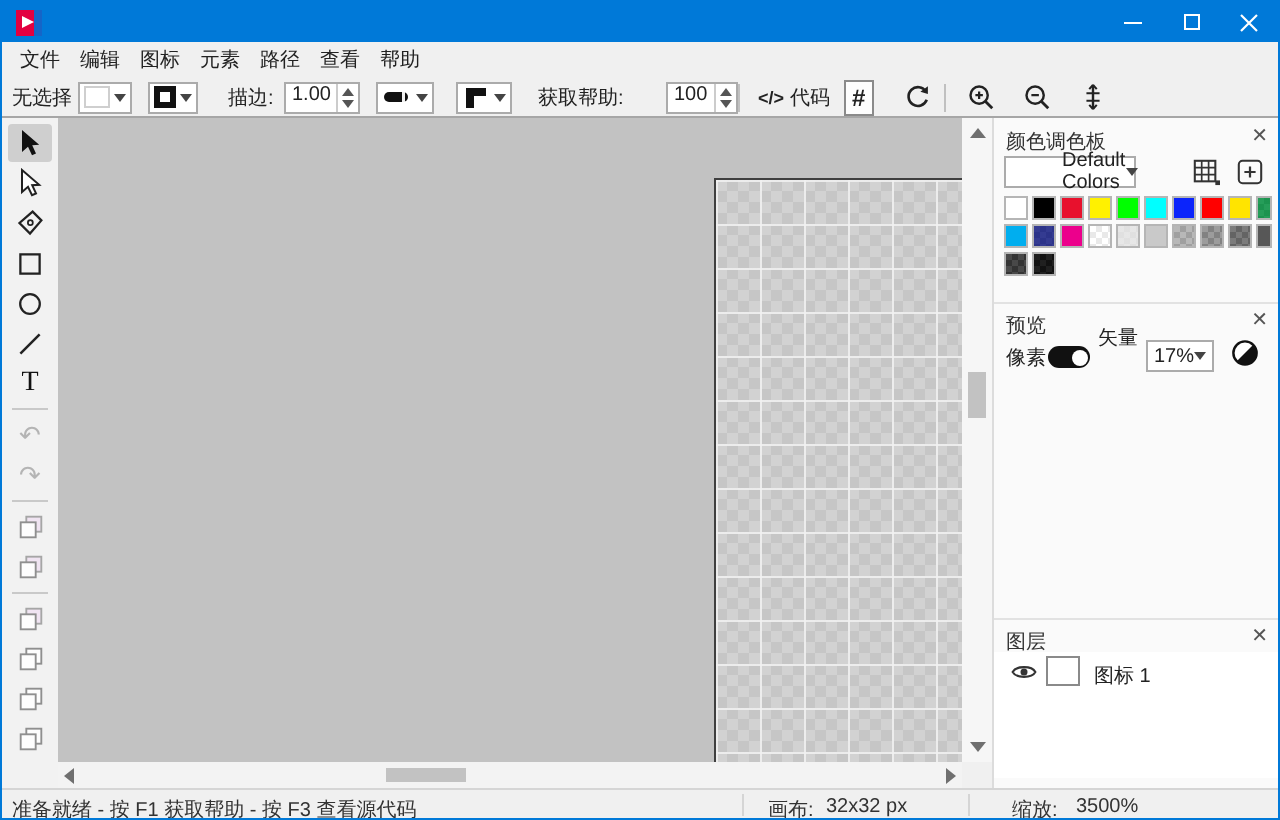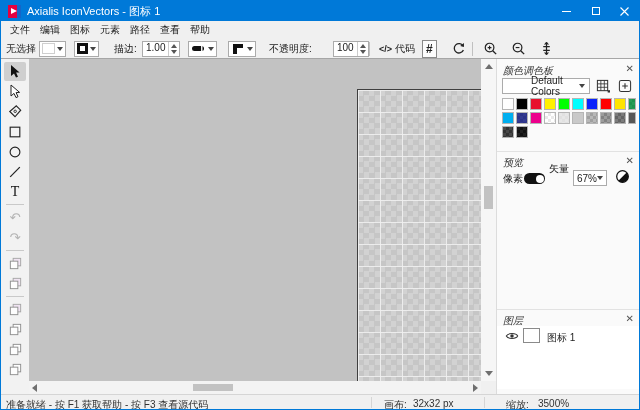--- a/index.html
+++ b/index.html
@@ -50,41 +50,40 @@
       repeating-conic-gradient(#c6c6c6 0% 25%, #d2d2d2 0% 50%);
     background-size:22px 22px,22px 22px,11px 11px;}
   
   .vscroll{left:480px;top:58px;width:15px;height:322px;background:#f6f6f6;}
   .hscroll{left:28px;top:380px;width:452px;height:13px;background:#f3f3f3;}
   .sb-arrow{position:absolute;width:0;height:0;}
   .thumbV{position:absolute;left:3px;width:9px;background:#c2c2c2;}
   .thumbH{position:absolute;top:3px;height:7px;background:#c2c2c2;}
   
   .rightpanel{left:495px;top:58px;width:144px;height:335px;background:#fafafa;border-left:1px solid #dcdcdc;}
-  .panel-title{font-size:10px;color:#333;font-style:italic;}
+  .panel-title{font-size:10px;color:#333;}
   .closex{position:absolute;right:6px;color:#555;font-size:10px;line-height:1;}
   .pdivider{position:absolute;left:0;width:100%;height:1px;background:#e2e2e2;}
   .pselect{position:absolute;height:16px;background:#fff;border:1px solid #ababab;display:flex;align-items:center;justify-content:space-between;padding:0 4px;}
   .swatch{position:absolute;width:12px;height:12px;border:1px solid #b5b5b5;}
   .toggle{position:absolute;width:21px;height:11px;background:#111;border-radius:6px;}
   .toggle:before{content:"";position:absolute;right:1.5px;top:1.5px;width:8px;height:8px;border-radius:50%;background:#fff;}
   .layer-thumb{position:absolute;width:17px;height:15px;background:#fff;border:1px solid #8a8a8a;}
   
   .statusbar{left:0;top:393px;width:100%;height:16px;background:#f0f0f0;border-top:1px solid #d5d5d5;color:#333;}
   .ssep{position:absolute;top:2px;width:1px;height:11px;background:#d5d5d5;}
   svg{display:block;}
 </style>
 </head>
 <body>
 
 <div id="win">
 
   <div class="abs titlebar">
     <div class="logo"></div>
-    <div class="title-text">Axialis IconVectors - 图标 1</div>
     <div class="winbtns">
       <div class="winbtn">
           <div style="width:9px;height:1px;background:#fff;"></div>
         </div>
       <div class="winbtn">
           <div style="width:8px;height:8px;border:1px solid #fff;"></div>
         </div>
       <div class="winbtn">
         <svg width="9" height="9" viewBox="0 0 9 9">
             <path d="M0.5 0.5 L8.5 8.5 M8.5 0.5 L0.5 8.5" stroke="#fff" stroke-width="1.1"></path>
@@ -143,21 +142,21 @@
 
     <div class="tb" style="left:227px;">
         <div class="ddbox">
       <svg width="14" height="13" viewBox="0 0 14 13">
         <path d="M2 12 V2 H12 V6 H6 V12 Z" fill="#111"></path>
       </svg>
       <div class="chev"></div>
     </div>
       </div>
 
-    <div class="tb" style="left:268px;">不透明度:</div>
+    <div class="tb" style="left:268px;">获取帮助:</div>
     <div class="tb" style="left:312px;padding-left:20px;">
         <div class="spin">
       <div class="val">100</div>
       <div class="arrows">
             <div class="tri-up"></div>
             <div class="tri-dn"></div>
           </div>
     </div>
       </div>
 
@@ -319,21 +318,21 @@
     <div class="sb-arrow" style="left:3px;top:3px;border-top:4px solid transparent;border-bottom:4px solid transparent;border-right:5px solid #6f6f6f;"></div>
     <div class="thumbH" style="left:164px;width:40px;"></div>
     <div class="sb-arrow" style="right:3px;top:3px;border-top:4px solid transparent;border-bottom:4px solid transparent;border-left:5px solid #6f6f6f;"></div>
   </div>
 
   <div class="abs rightpanel">
 
     <div class="abs panel-title" style="left:6px;top:5px;">颜色调色板</div>
     <div class="closex" style="top:5px;">✕</div>
 
-    <div class="pselect" style="left:5px;top:19px;width:88px;padding-left:28px;">
+    <div class="pselect" style="left:5px;top:19px;width:66px;padding-left:28px;">
       <span>Default Colors</span>
       <div class="chev"></div>
     </div>
     <div class="abs" style="left:99px;top:20px;">
       <svg width="14" height="14" viewBox="0 0 15 15">
         <rect x="1.5" y="1.5" width="11" height="11" fill="none" stroke="#333" stroke-width="1.1"></rect>
         <path d="M1.5 5.2 H12.5 M1.5 8.9 H12.5 M5.2 1.5 V12.5 M8.9 1.5 V12.5" stroke="#333" stroke-width="0.9"></path>
         <rect x="12.5" y="12" width="2.5" height="2.5" fill="#333"></rect>
       </svg>
     </div>
@@ -369,21 +368,21 @@
 
     <div class="pdivider" style="top:92px;"></div>
 
     <div class="abs panel-title" style="left:6px;top:97px;">预览</div>
     <div class="closex" style="top:97px;">✕</div>
 
     <div class="abs" style="left:6px;top:113px;">像素</div>
     <div class="toggle" style="left:27px;top:114px;"></div>
     <div class="abs" style="left:52px;top:103px;">矢量</div>
     <div class="pselect" style="left:76px;top:111px;width:34px;padding:0 3px;">
-      <span>67%</span>
+      <span>17%</span>
       <div class="chev"></div>
     </div>
     <div class="abs" style="left:118px;top:110px;">
       <svg width="15" height="15" viewBox="0 0 16 16">
         <circle cx="8" cy="8" r="6.2" fill="#fff" stroke="#111" stroke-width="1.3"></circle>
         <path d="M3.6 12.4 A6.2 6.2 0 0 0 12.4 3.6 Z" fill="#111"></path>
       </svg>
     </div>
 
     <div class="pdivider" style="top:250px;"></div>

